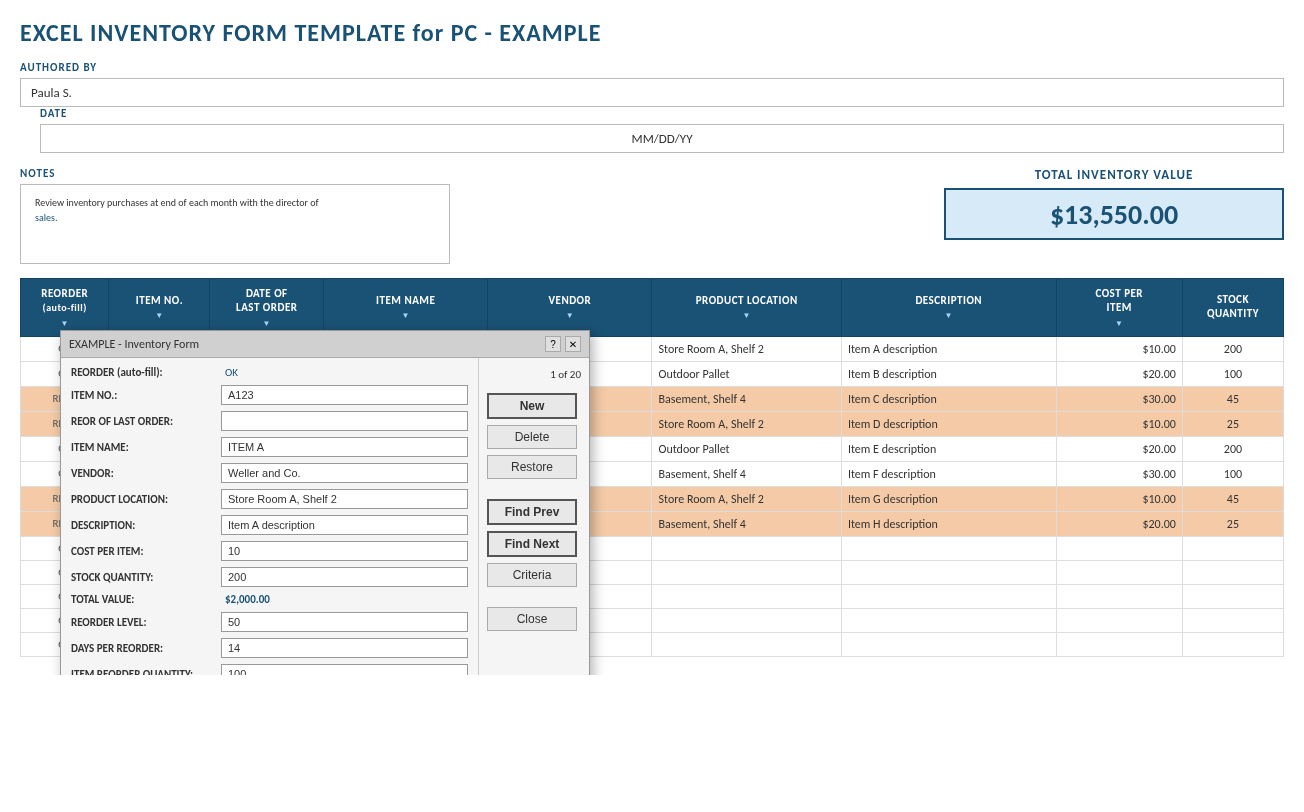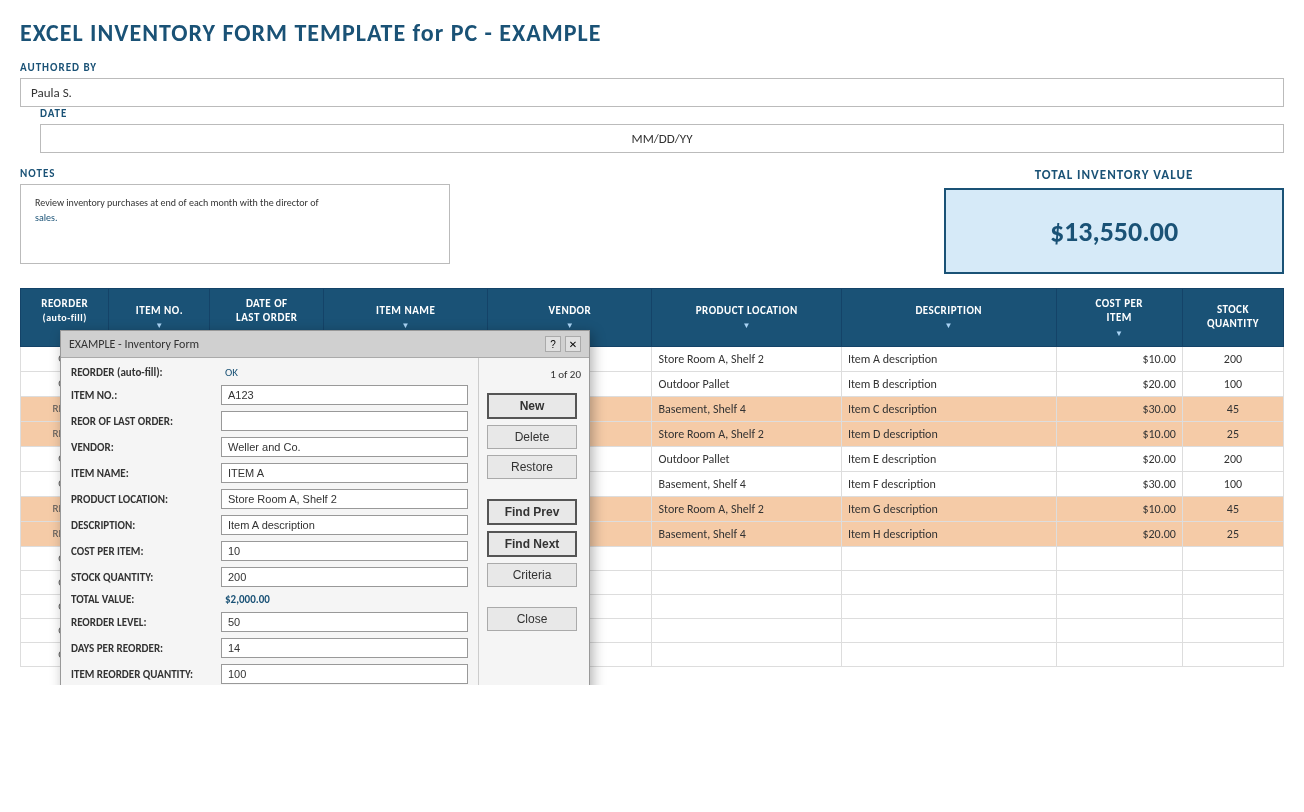--- a/index.html
+++ b/index.html
@@ -44,21 +44,21 @@
       line-height: 1.5;
     }
     .notes-box span.blue { color: #1a5276; }
 
     .total-block { flex: 1; display: flex; flex-direction: column; align-items: flex-end; margin-left: auto; }
     .total-label { font-size: 13px; font-weight: 700; color: #1a5276; letter-spacing: 1px; margin-bottom: 6px; text-align: center; width: 340px; }
     .total-value-box {
       border: 2px solid #1a5276;
       background: #d6eaf8;
       width: 340px;
-      height: 86px;
+      height: 52px;
       display: flex;
       align-items: center;
       justify-content: center;
       font-size: 28px;
       font-weight: 700;
       color: #1a5276;
     }
 
     
     .table-wrapper { width: 100%; overflow: visible; margin-top: 10px; }
@@ -374,26 +374,26 @@
             </div>
             <div class="form-row">
               <span class="form-label">ITEM NO.:</span>
               <input type="text" class="form-input" value="A123" style="">
             </div>
             <div class="form-row">
               <span class="form-label">REOR OF LAST ORDER:</span>
               <input type="text" class="form-input" style="">
             </div>
             <div class="form-row">
+              <span class="form-label">ITEM NAME:</span>
+              <input type="text" class="form-input" value="ITEM A" style="">
+            </div>
+            <div class="form-row">
               <span class="form-label">VENDOR:</span>
               <input type="text" class="form-input" value="Weller and Co." style="">
-            </div>
-            <div class="form-row">
-              <span class="form-label">ITEM NAME:</span>
-              <input type="text" class="form-input" value="ITEM A" style="">
             </div>
             <div class="form-row">
               <span class="form-label">PRODUCT LOCATION:</span>
               <input type="text" class="form-input" value="Store Room A, Shelf 2" style="">
             </div>
             <div class="form-row">
               <span class="form-label">DESCRIPTION:</span>
               <input type="text" class="form-input" value="Item A description" style="">
             </div>
             <div class="form-row">

